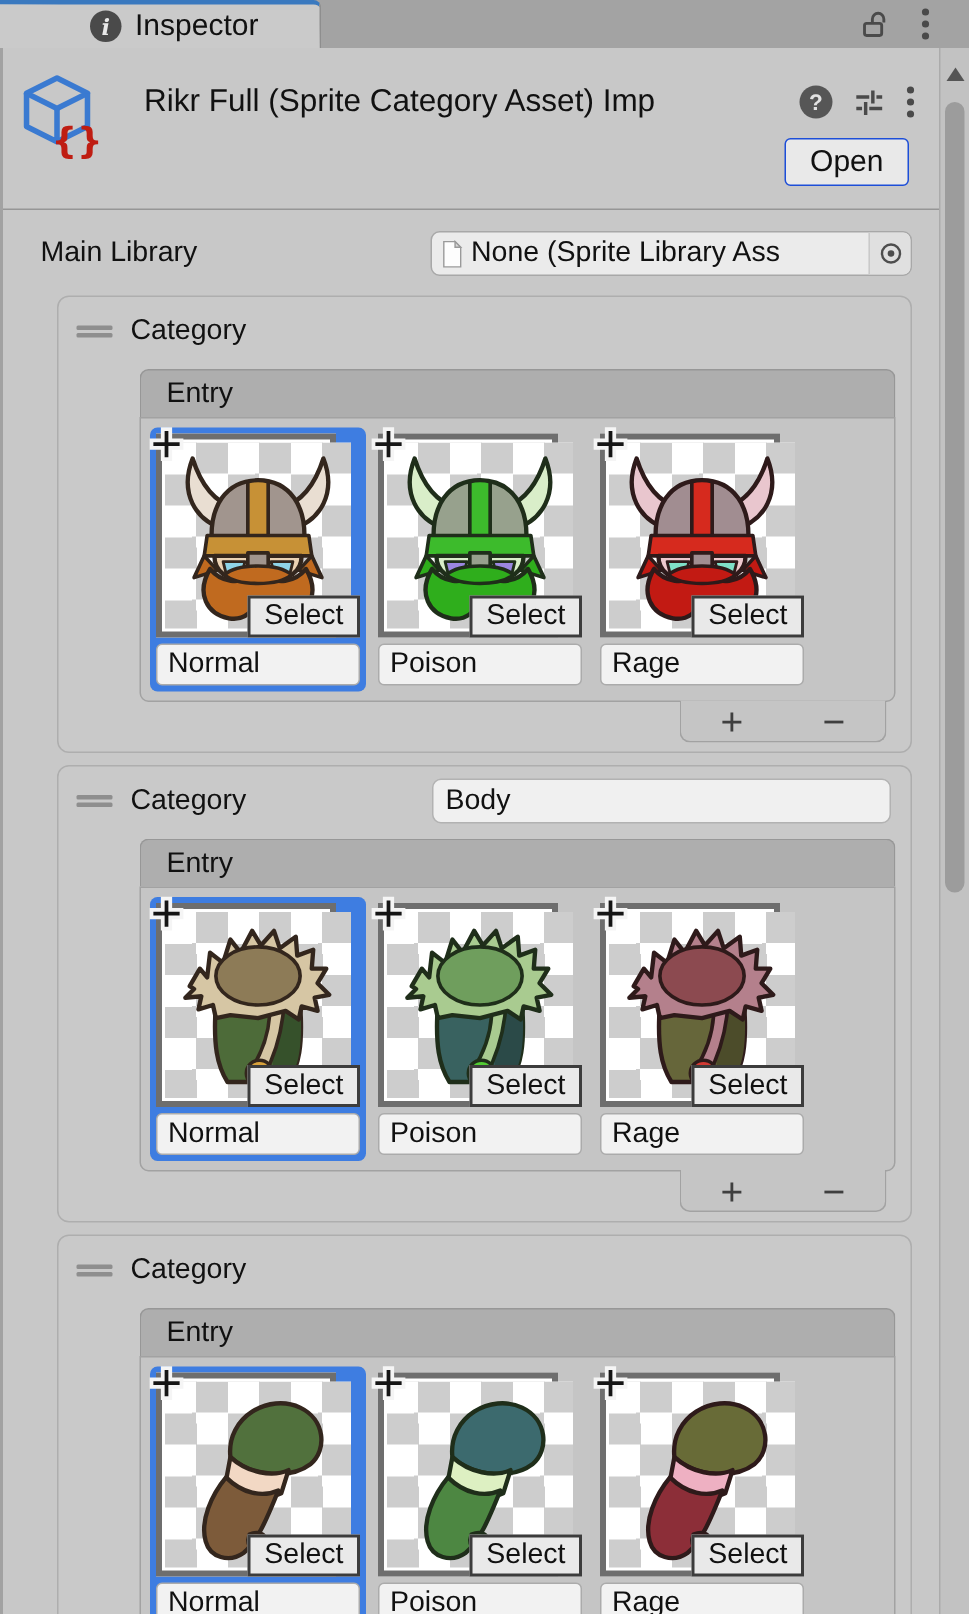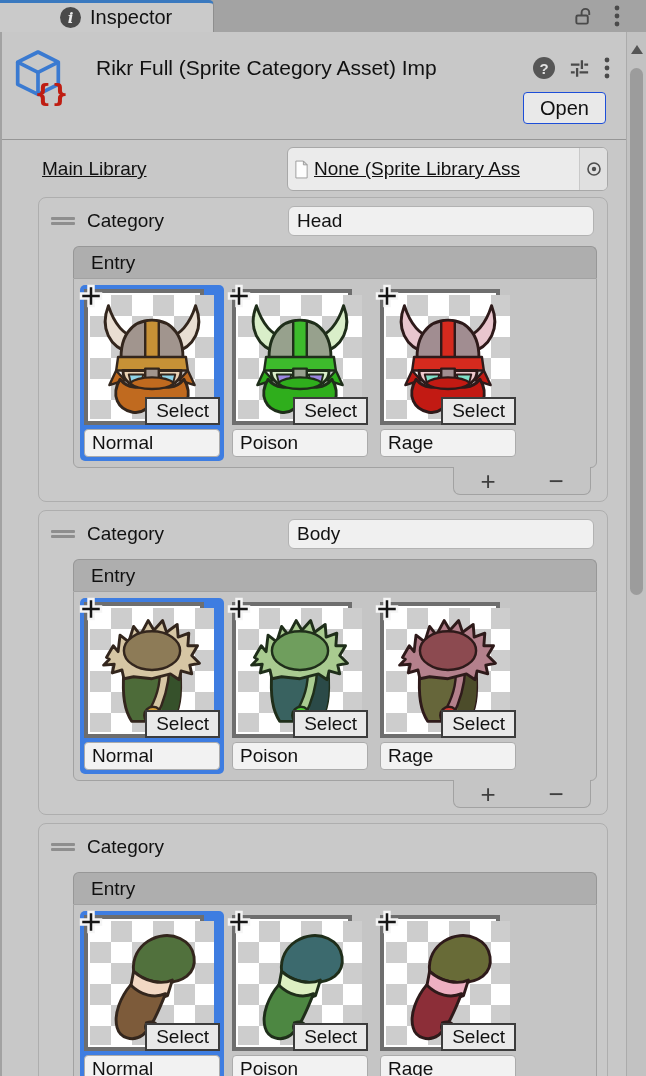--- a/index.html
+++ b/index.html
@@ -28,41 +28,41 @@
   .page-title{font-size:21px;white-space:nowrap;overflow:hidden;max-width:402px;}
   .header-icons{margin-left:auto;display:flex;align-items:center;gap:13px;}
   .help-icon{width:22px;height:22px;border-radius:50%;background:#565656;color:#e2e2e2;
        font-weight:bold;font-size:15px;display:flex;align-items:center;justify-content:center;}
   .open-row{position:absolute;right:40px;top:60px;}
   .open-btn{font-family:inherit;font-size:20px;height:32px;padding:0 16px;background:#e9e9e9;
        border:1px solid #1d4ed8;border-radius:4px;color:#111;}
 
   
   .inspector-body{padding-top:14px;}
-  .ml-row{display:flex;align-items:center;height:30px;margin:0 38px 13px 40px;text-decoration:underline;}
+  .ml-row{display:flex;align-items:center;height:30px;margin:0 38px 13px 25px;}
   .field-label{font-size:19px;}
-  .object-field{margin-left:auto;width:321px;height:44px;box-sizing:border-box;background:#ebebeb;
+  .object-field{margin-left:auto;width:321px;height:30px;box-sizing:border-box;background:#ebebeb;
        border:1px solid #a8a8a8;border-radius:6px;display:flex;align-items:center;overflow:hidden;}
   .doc-icon{margin:0 5px 0 6px;flex:none;display:flex;}
   .obj-text{font-size:19px;white-space:nowrap;overflow:hidden;flex:1;}
   .picker{width:27px;align-self:stretch;flex:none;background:#e0e0e0;border-left:1px solid #c9c9c9;
        display:flex;align-items:center;justify-content:center;}
 
   
   .cat-box{margin:0 38px 8px 36px;background:#c9c9c9;border:1px solid #aeaeae;border-radius:8px;
        padding:6px 10px;box-sizing:border-box;}
   .cat-row{display:flex;align-items:center;height:30px;margin:2px 0 10px 2px;}
   .drag-handle{width:24px;margin-right:12px;cursor:grab;}
   .drag-handle span{display:block;height:3px;background:#8e8e8e;margin:2.5px 0;border-radius:1px;}
   .cat-label{font-size:19px;}
   .cat-input{margin-left:auto;margin-right:3px;width:306px;height:30px;box-sizing:border-box;
        font-family:inherit;font-size:19px;padding:0 8px;background:#f0f0f0;color:#111;
        border:1px solid #b2b2b2;border-radius:6px;}
 
-  .entry-box{margin-left:24px;}
+  .entry-box{margin-left:44px;}
   .entry-header{height:32px;box-sizing:border-box;background:#aeaeae;border:1px solid #979797;
        border-bottom:none;border-radius:6px 6px 0 0;display:flex;align-items:center;
        padding-left:17px;font-size:19px;}
   .entry-list-body{background:#c5c5c5;border:1px solid #a2a2a2;border-radius:0 0 6px 6px;
        padding:6px;display:flex;align-items:flex-start;}
   .entry-footer-row{display:flex;justify-content:flex-end;margin-left:36px;padding-right:6px;}
   .entry-footer{width:136px;height:27px;background:#c5c5c5;border:1px solid #a2a2a2;border-top:none;
        border-radius:0 0 7px 7px;margin-top:-1px;display:flex;align-items:center;
        justify-content:space-around;}
   .efb{font-size:26px;line-height:1;color:#3f3f3f;width:44px;text-align:center;background:none;
@@ -221,21 +221,20 @@
         </div>
       </div>
       <div id="categories">
           <div class="cat-box">
             <div class="cat-row">
               <div class="drag-handle">
                 <span></span>
                 <span></span>
               </div>
               <span class="cat-label">Category</span>
-              <input class="cat-input" value="Head" style="">
             </div>
             <div class="entry-box">
               <div class="entry-header">Entry</div>
               <div class="entry-list-body">
                 <div class="cell selected">
                   <div class="thumbwrap">
                     <div class="thumb">
                       <svg class="sprite" viewBox="0 0 128 128" style="--outline: #33261d; --horn: #e9ded2; --helm: #a1958e; --band: #c79136; --skin: #ead2b4; --eye: #8fd4e8; --beard: #c06a1f;">
                         <use href="#sym-head"></use>
                       </svg>

